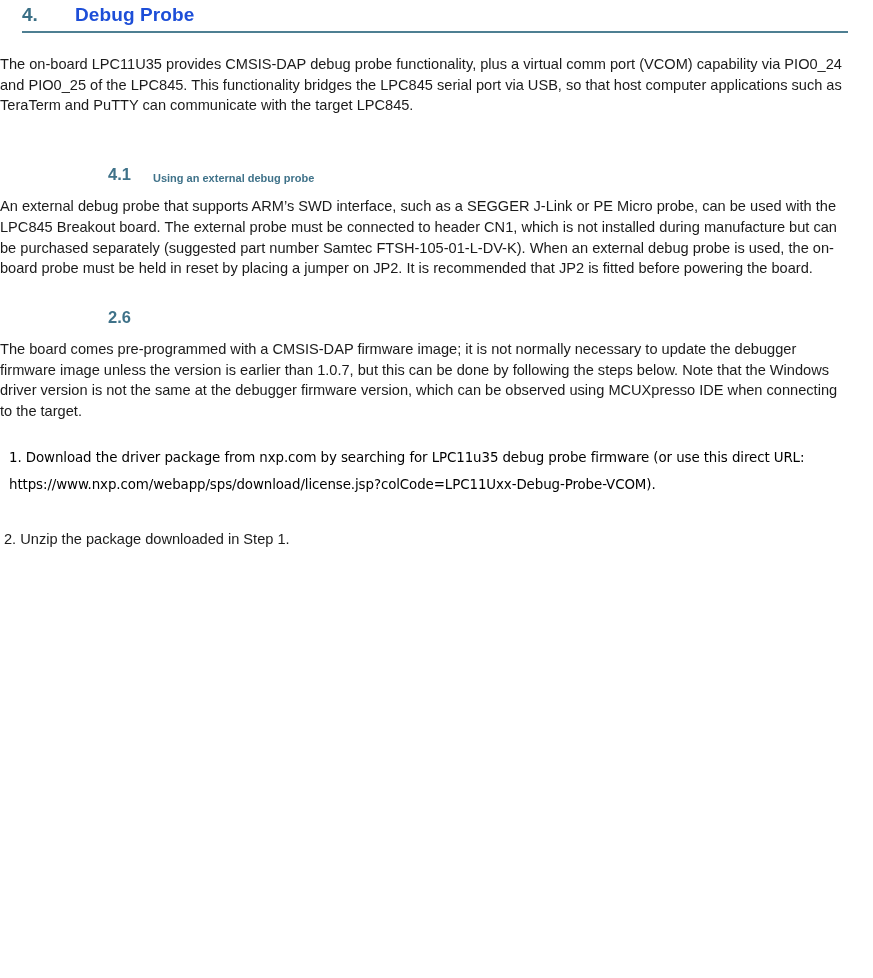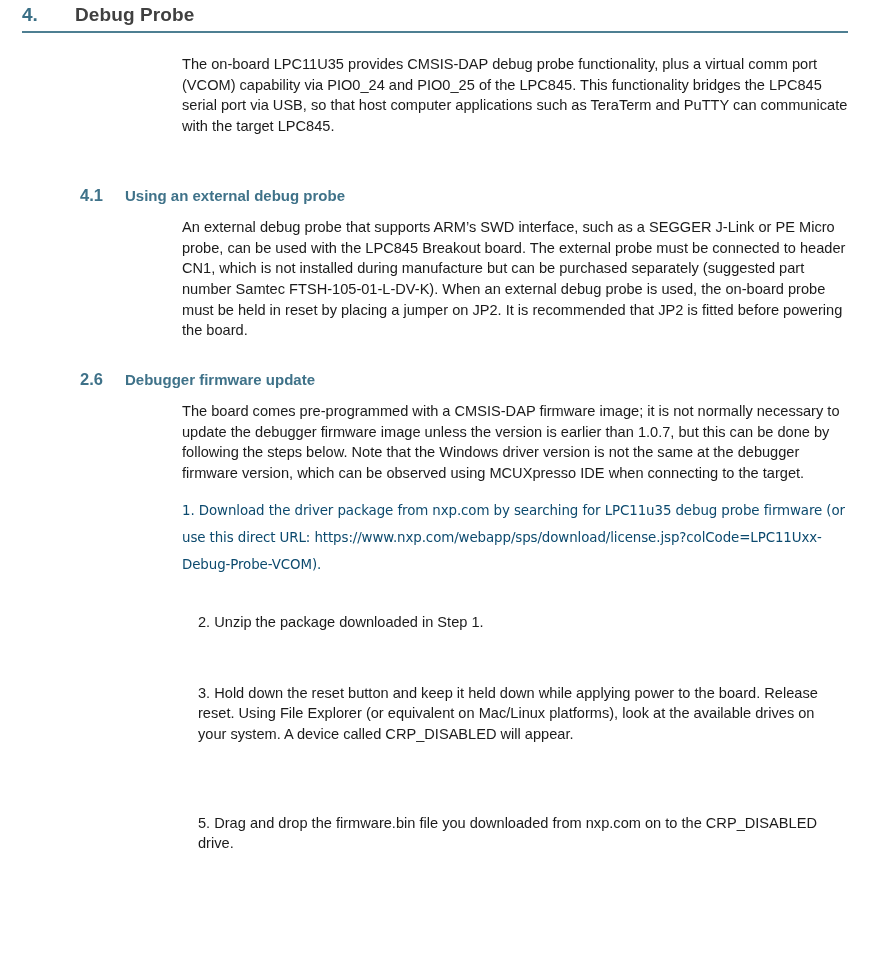--- a/index.html
+++ b/index.html
@@ -36,85 +36,84 @@
     font-weight: bold;
     color: #3a6f86;
     width: 53px;
     flex: 0 0 53px;
     letter-spacing: 0px;
   }
   .chapter-title {
     font-family: "Liberation Sans", sans-serif;
     font-size: 19px;
     font-weight: bold;
-    color: #404040;
+    color: #1d4ed8;
     letter-spacing: 0.1px;
   }
   .chapter-rule {
     margin: 5px 25px 0 22px;
     height: 2px;
     background: #4e7f92;
     border: 0;
   }
 
   
   .content {
-    padding-left: 182px;
     padding-right: 25px;
   }
   p.body {
     margin: 0;
     font-family: "Liberation Sans", sans-serif;
     font-size: 14.6px;
     line-height: 20.7px;
     color: #1b1b1b;
     text-align: left;
   }
   .gap-lg { height: 21px; }
   .gap-md { height: 18px; }
   .gap-sm { height: 13px; }
 
   
   .sub-head {
     display: flex;
-    align-items: center;
-    padding-left: 80px;
+    align-items: flex-end;
+    padding-left: 108px;
     padding-right: 25px;
   }
   .sub-num {
     font-family: "Liberation Sans", sans-serif;
     font-size: 16.5px;
     font-weight: bold;
     color: #3f7289;
     width: 45px;
     flex: 0 0 45px;
   }
   .sub-title {
     font-family: "Liberation Sans", sans-serif;
-    font-size: 15px;
+    font-size: 11px;
     font-weight: bold;
     color: #3f7289;
   }
 
   
   p.step {
-    margin: 16px;
+    margin: 4px;
     font-family: "Liberation Sans", sans-serif;
     font-size: 14.6px;
     line-height: 20.7px;
     color: #1b1b1b;
   }
   
   p.step-alt {
-    margin: 0;
+    margin: 9px;
     font-family: "DejaVu Sans", sans-serif;
     font-size: 13.4px;
     line-height: 27px;
     letter-spacing: -0.1px;
-    color: #0c4a6e;
+    color: #000000;
     word-break: break-word;
   }
 </style>
 </head>
 <body>
 
 <div class="page">
 
   <div class="chapter-head">
     <span class="chapter-num">4.</span>
@@ -137,39 +136,36 @@
   </div>
   <div style="height:12px"></div>
   <div class="content">
     <p class="body">An external debug probe that supports ARM’s SWD interface, such as a SEGGER J-Link or PE Micro probe, can be used with the LPC845 Breakout board. The external probe must be connected to header CN1, which is not installed during manufacture but can be purchased separately (suggested part number Samtec FTSH-105-01-L-DV-K). When an external debug probe is used, the on-board probe must be held in reset by placing a jumper on JP2. It is recommended that JP2 is fitted before powering the board.</p>
   </div>
 
   <div style="height:29px"></div>
 
   <div class="sub-head">
     <span class="sub-num">2.6</span>
-    <span class="sub-title">Debugger firmware update</span>
   </div>
   <div style="height:12px"></div>
 
   <div class="content">
     <p class="body">The board comes pre-programmed with a CMSIS-DAP firmware image; it is not normally necessary to update the debugger firmware image unless the version is earlier than 1.0.7, but this can be done by following the steps below. Note that the Windows driver version is not the same at the debugger firmware version, which can be observed using MCUXpresso IDE when connecting to the target.</p>
 
     <div class="gap-sm"></div>
     <p class="step-alt">1. Download the driver package from nxp.com by searching for LPC11u35 debug probe firmware (or use this direct URL: https://www.nxp.com/webapp/sps/download/license.jsp?colCode=LPC11Uxx-Debug-Probe-VCOM).</p>
 
     <div class="gap-md"></div>
     <p class="step">2. Unzip the package downloaded in Step 1.</p>
 
     <div class="gap-md"></div>
-    <p class="step">3. Hold down the reset button and keep it held down while applying power to the board. Release reset. Using File Explorer (or equivalent on Mac/Linux platforms), look at the available drives on your system. A device called CRP_DISABLED will appear.</p>
 
     <div class="gap-md"></div>
 
     <div class="gap-md"></div>
-    <p class="step">5. Drag and drop the firmware.bin file you downloaded from nxp.com on to the CRP_DISABLED drive.</p>
 
     <div class="gap-md"></div>
 
     <div class="gap-md"></div>
   </div>
 
 </div>
 
 </body></html>

